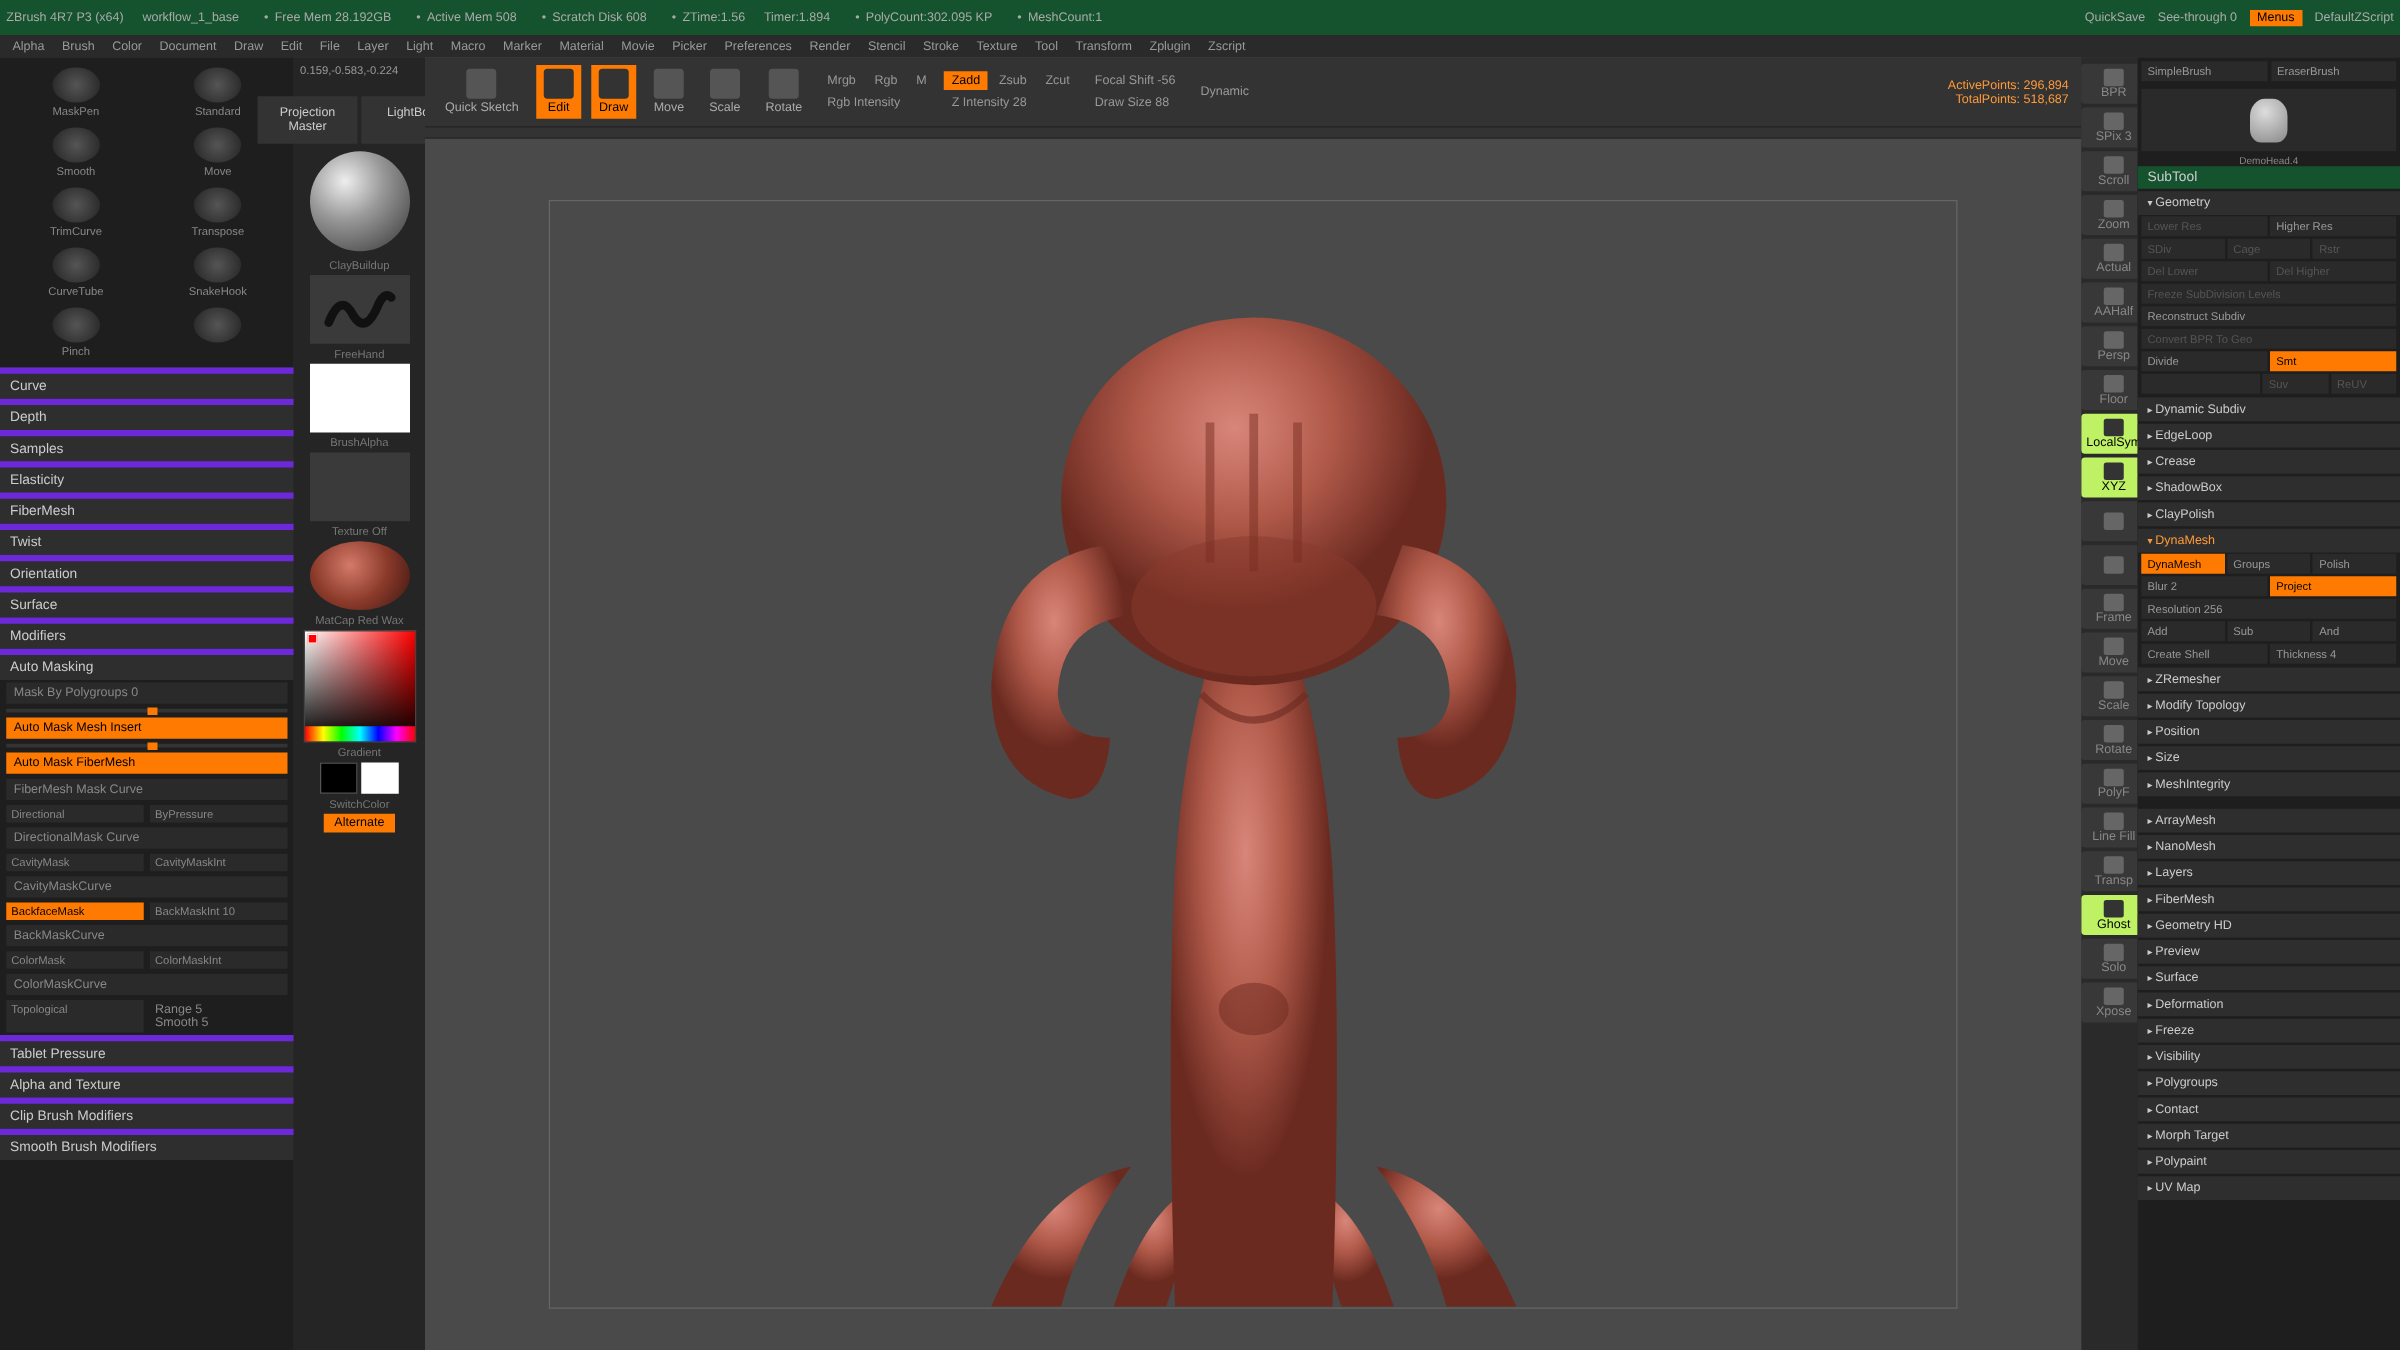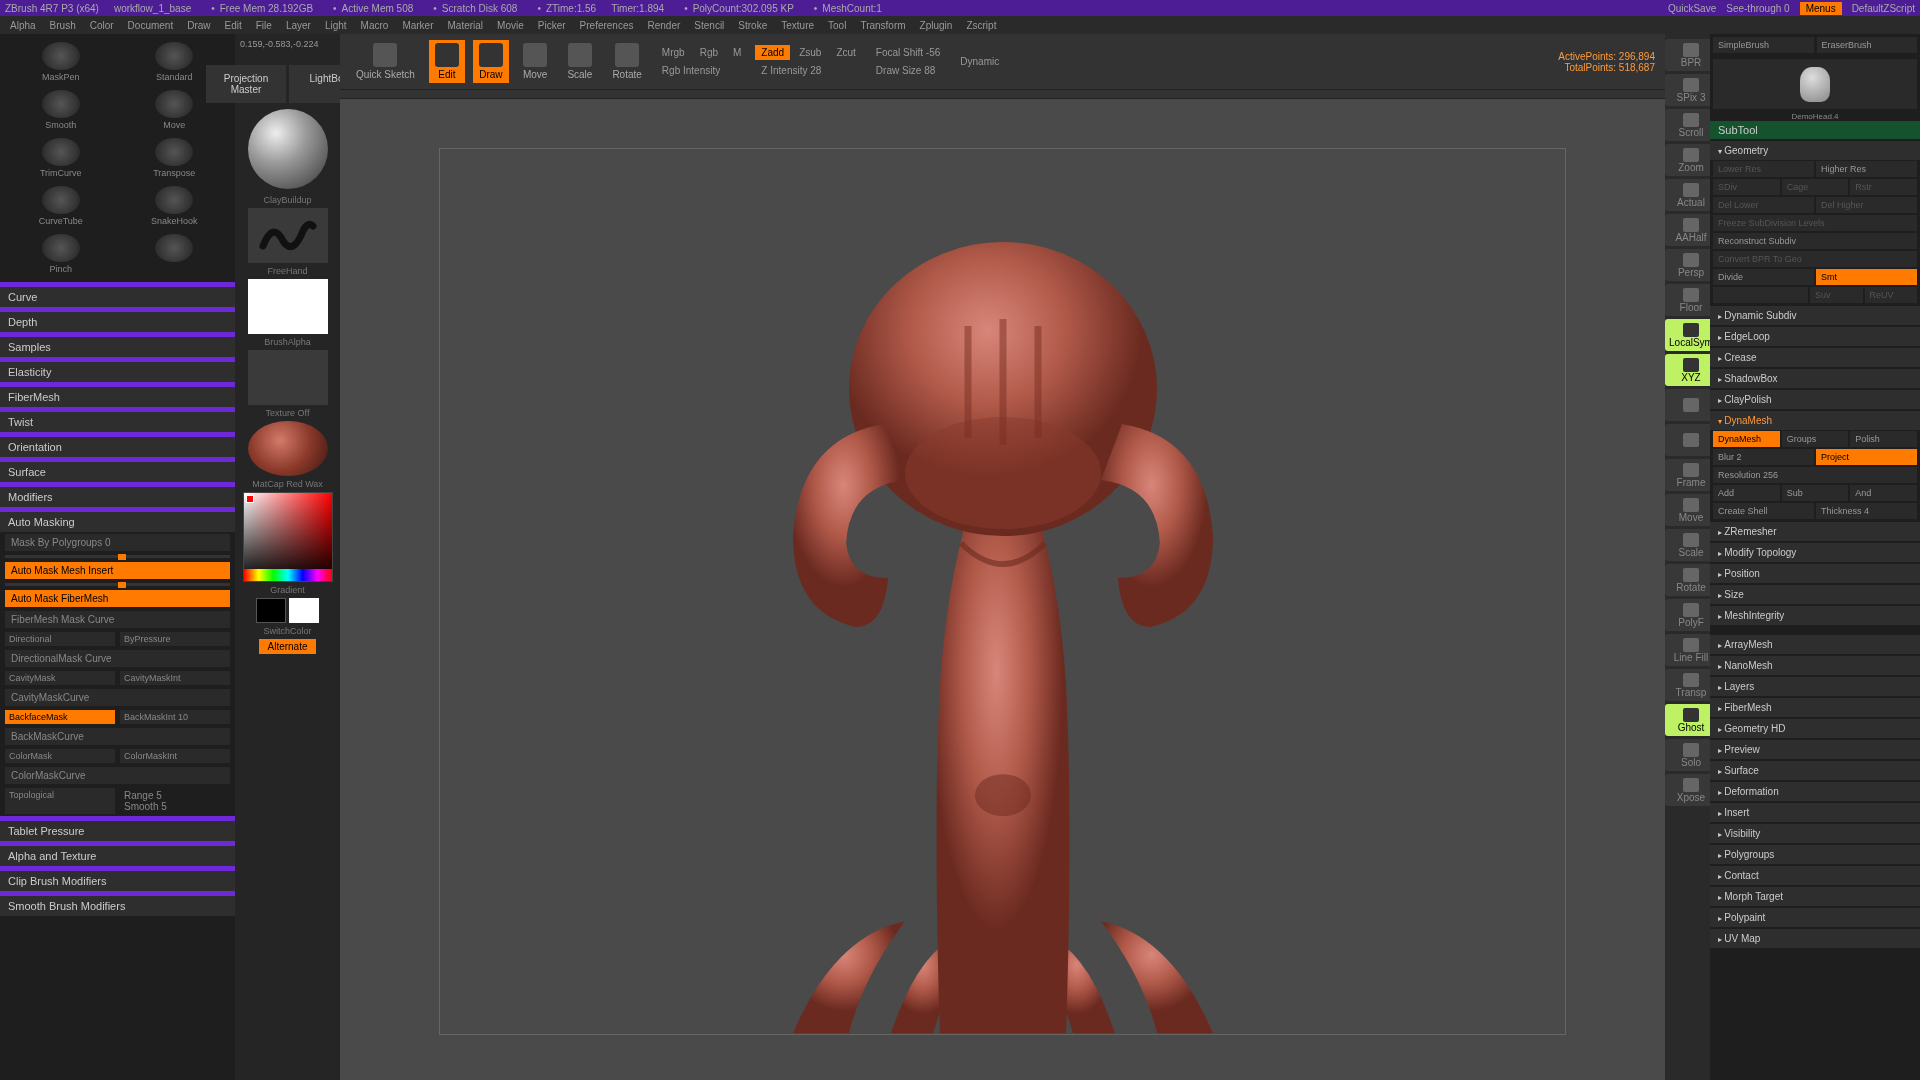--- a/index.html
+++ b/index.html
@@ -1,19 +1,19 @@
 <!DOCTYPE html>
 <html><head>
 <meta charset="utf-8">
 <style>
 * { margin: 0; padding: 0; box-sizing: border-box; font-family: Arial, sans-serif; font-size: 10px; user-select: none; }
 body { background: #3a3a3a; width: 1920px; height: 1080px; overflow: hidden; color: #ccc; }
 
 
-.titlebar { height: 16px; background: #4c1d95; display: flex; align-items: center; padding: 0 5px; gap: 15px; font-size: 9px; color: #aaa; }
+.titlebar { height: 28px; background: #14532d; display: flex; align-items: center; padding: 0 5px; gap: 15px; font-size: 9px; color: #aaa; }
 .titlebar .sep::before { content: "•"; margin: 0 5px; }
 .titlebar .right { margin-left: auto; display: flex; gap: 10px; align-items: center; }
 .menus-btn { background: #ff7a00; color: #000; padding: 1px 6px; }
 
 
 .menubar { height: 18px; background: #2a2a2a; display: flex; align-items: center; padding: 0 10px; gap: 14px; font-size: 10px; color: #999; }
 .menubar span { cursor: pointer; }
 
 
 .main { display: flex; height: calc(100% - 30px); }
@@ -523,21 +523,21 @@
     <div style="height:8px"></div>
     <div id="rpsections">
         <div class="rp-section">ArrayMesh</div>
         <div class="rp-section">NanoMesh</div>
         <div class="rp-section">Layers</div>
         <div class="rp-section">FiberMesh</div>
         <div class="rp-section">Geometry HD</div>
         <div class="rp-section">Preview</div>
         <div class="rp-section">Surface</div>
         <div class="rp-section">Deformation</div>
-        <div class="rp-section">Insert</div>
+        <div class="rp-section">Freeze</div>
         <div class="rp-section">Visibility</div>
         <div class="rp-section">Polygroups</div>
         <div class="rp-section">Contact</div>
         <div class="rp-section">Morph Target</div>
         <div class="rp-section">Polypaint</div>
         <div class="rp-section">UV Map</div>
       </div>
   </div>
 </div>
 

